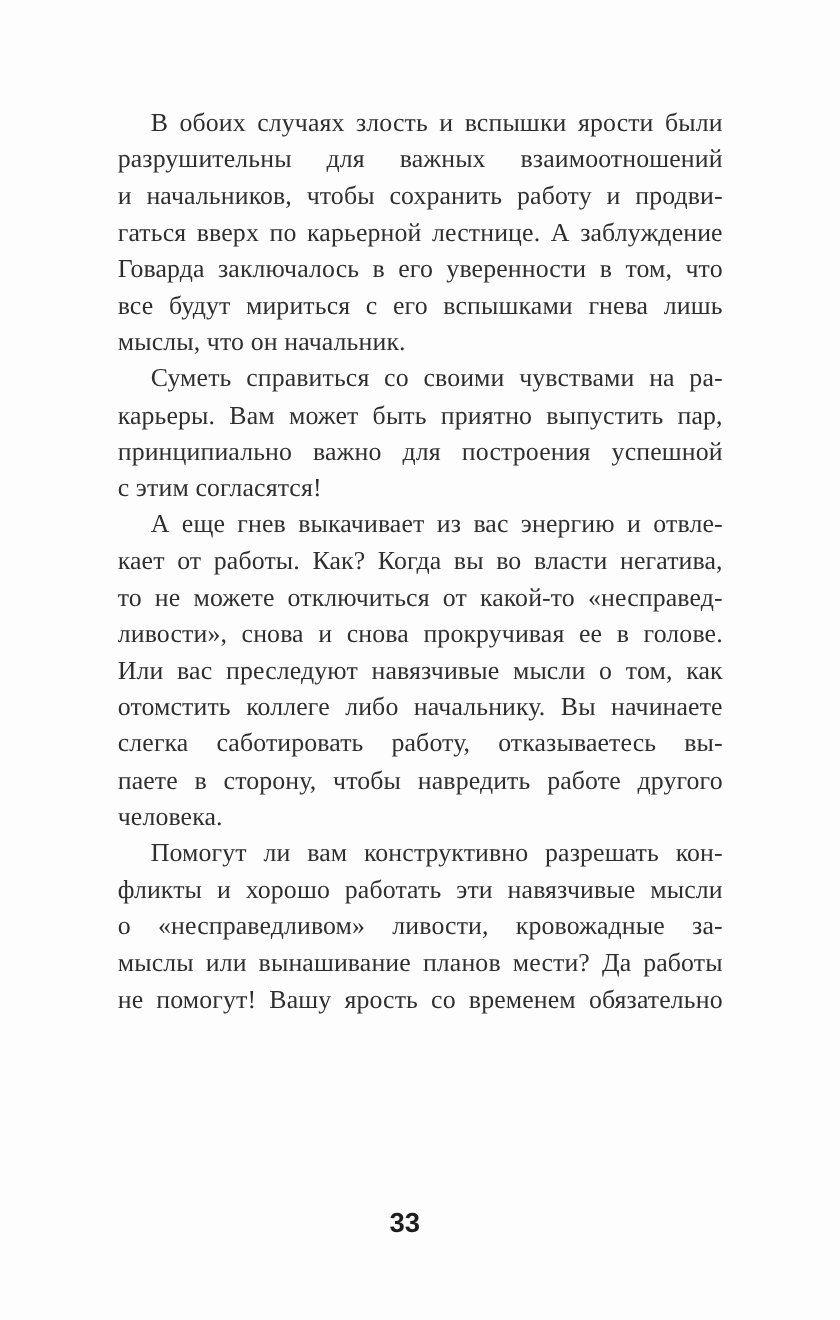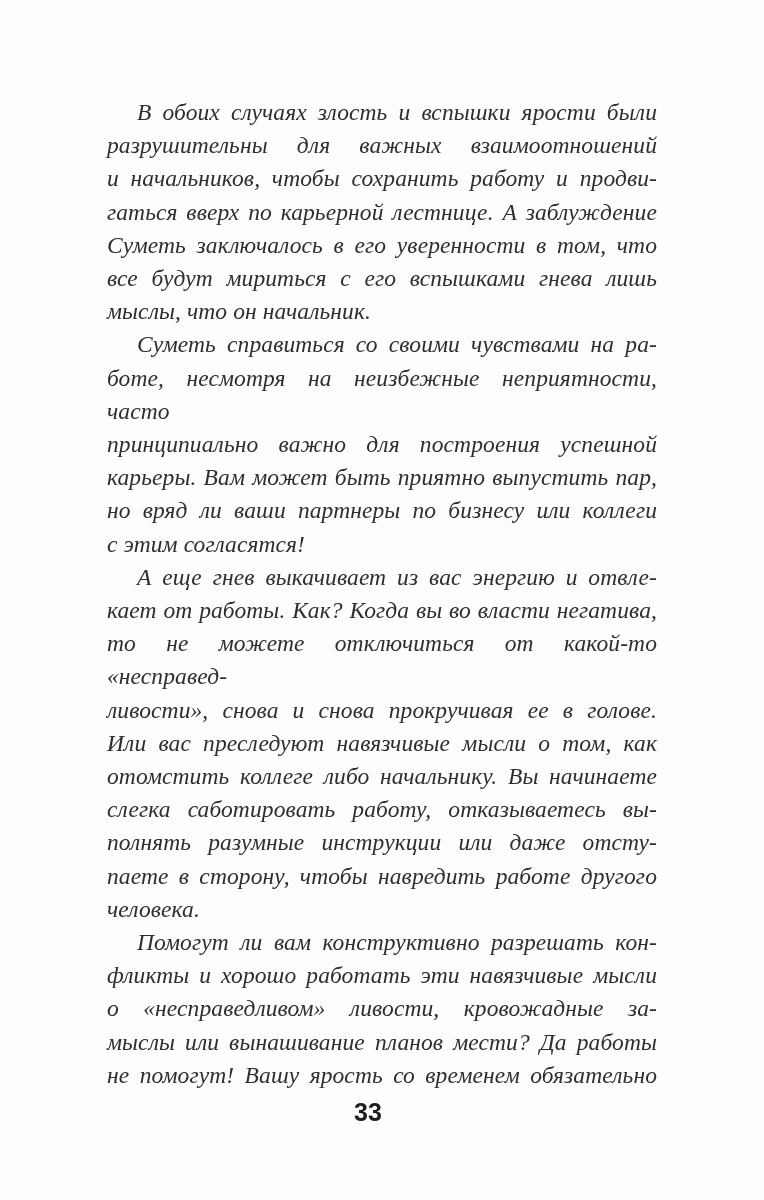--- a/index.html
+++ b/index.html
@@ -21,21 +21,20 @@
   }
   .page-text {
     position: absolute;
     left: 107px;
     top: 96px;
     width: 550px;
     font-size: 23.5px;
     line-height: 33.2px;
     color: #2e2e2e;
     letter-spacing: 0.1px;
-    font-style: italic;
   }
   .paragraph {
     margin: 0;
   }
   .line {
     text-align: justify;
     text-align-last: justify;
     white-space: normal;
   }
   .line.first {
@@ -59,41 +58,38 @@
 </head>
 <body>
 
 <div class="page">
   <div class="page-text">
       <div class="paragraph">
         <div class="line first">В обоих случаях злость и вспышки ярости были</div>
         <div class="line">разрушительны для важных взаимоотношений</div>
         <div class="line">и начальников, чтобы сохранить работу и продви-</div>
         <div class="line">гаться вверх по карьерной лестнице. А заблуждение</div>
-        <div class="line">Суметь заключалось в его уверенности в том, что</div>
+        <div class="line">Говарда заключалось в его уверенности в том, что</div>
         <div class="line">все будут мириться с его вспышками гнева лишь</div>
         <div class="line para-last">мыслы, что он начальник.</div>
       </div>
       <div class="paragraph">
         <div class="line first">Суметь справиться со своими чувствами на ра-</div>
-        <div class="line">боте, несмотря на неизбежные неприятности, часто</div>
+        <div class="line">карьеры. Вам может быть приятно выпустить пар,</div>
         <div class="line">принципиально важно для построения успешной</div>
-        <div class="line">карьеры. Вам может быть приятно выпустить пар,</div>
-        <div class="line">но вряд ли ваши партнеры по бизнесу или коллеги</div>
         <div class="line para-last">с этим согласятся!</div>
       </div>
       <div class="paragraph">
         <div class="line first">А еще гнев выкачивает из вас энергию и отвле-</div>
         <div class="line">кает от работы. Как? Когда вы во власти негатива,</div>
         <div class="line">то не можете отключиться от какой-то «несправед-</div>
         <div class="line">ливости», снова и снова прокручивая ее в голове.</div>
         <div class="line">Или вас преследуют навязчивые мысли о том, как</div>
         <div class="line">отомстить коллеге либо начальнику. Вы начинаете</div>
         <div class="line">слегка саботировать работу, отказываетесь вы-</div>
-        <div class="line">полнять разумные инструкции или даже отсту-</div>
         <div class="line">паете в сторону, чтобы навредить работе другого</div>
         <div class="line para-last">человека.</div>
       </div>
       <div class="paragraph">
         <div class="line first">Помогут ли вам конструктивно разрешать кон-</div>
         <div class="line">фликты и хорошо работать эти навязчивые мысли</div>
         <div class="line">о «несправедливом» ливости, кровожадные за-</div>
         <div class="line">мыслы или вынашивание планов мести? Да работы</div>
         <div class="line">не помогут! Вашу ярость со временем обязательно</div>
       </div>

